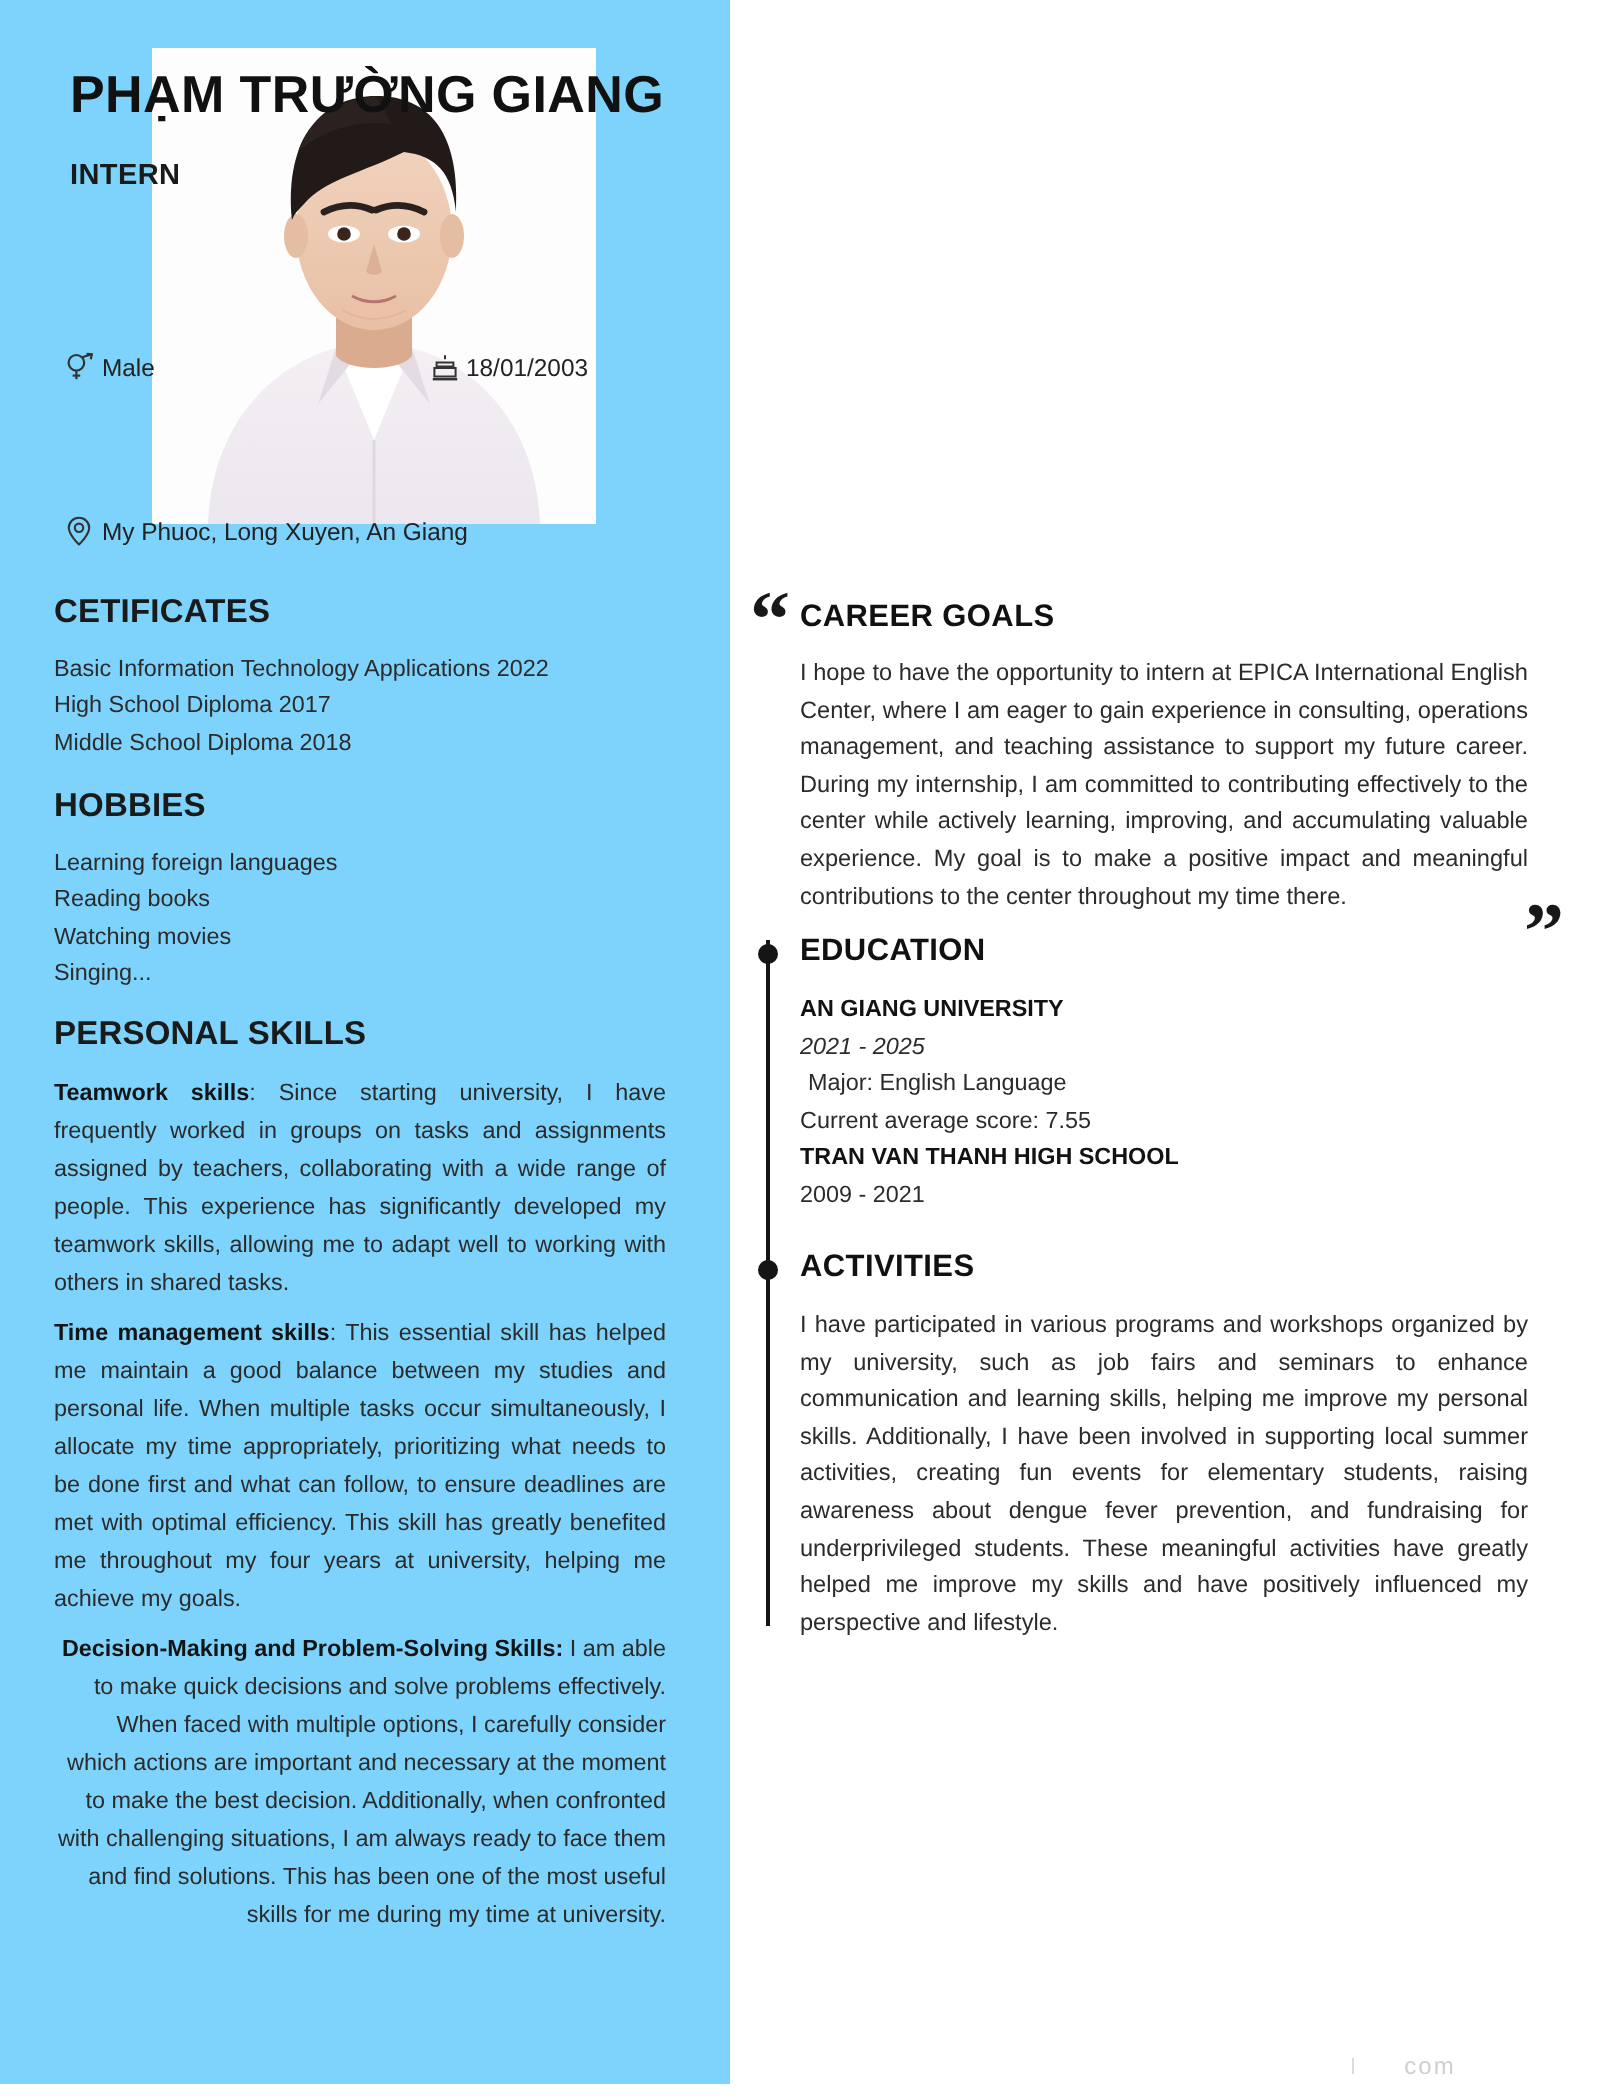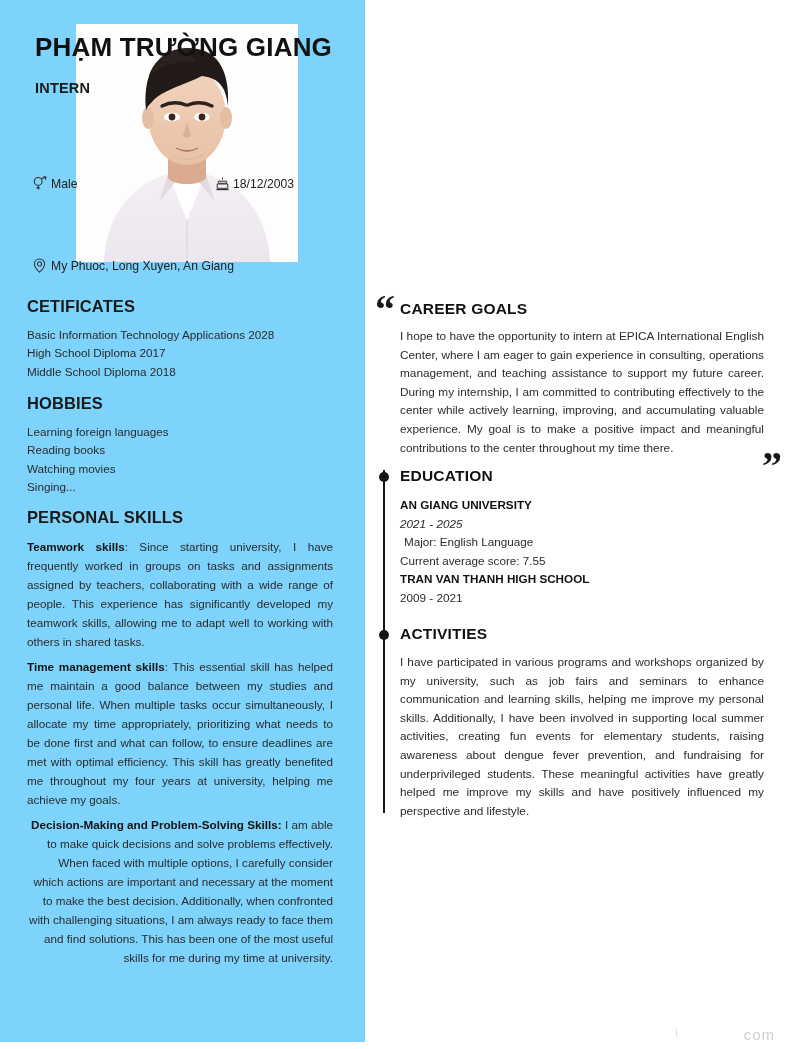--- a/index.html
+++ b/index.html
@@ -241,24 +241,24 @@
     line-height: 18.6px;
     text-align: justify;
   }
 
   
   #watermark {
     position: absolute;
     left: 655px;
     top: 1026px;
     width: 120px;
-    font-size: 15px;
+    font-size: 12px;
     color: #cfcfcf;
     letter-spacing: 1px;
-    text-align: right;
+    text-align: center;
   }
   #watermark-tick {
     position: absolute;
     left: 676px;
     top: 1029px;
     width: 1px;
     height: 8px;
     background: #dcdcdc;
   }
 </style>
@@ -312,21 +312,21 @@
         <path d="M100 124 q11 7 22 0 q-11 4 -22 0 Z" fill="#c98a84"></path>
         <path d="M100 124 q11 6 22 0" stroke="#b8746f" stroke-width="1.3" fill="none"></path>
 
         <path d="M95 131 q16 9 32 0" stroke="#e0b69c" stroke-width="1" fill="none"></path>
       </svg>
     </div>
 
     <div class="side-section" style="top:297px;">
       <div class="side-heading">CETIFICATES</div>
       <ul class="side-list">
-        <li>Basic Information Technology Applications 2028</li>
+        <li>Basic Information Technology Applications 2022</li>
         <li>High School Diploma 2017</li>
         <li>Middle School Diploma 2018</li>
       </ul>
     </div>
 
     <div class="side-section" style="top:394px;">
       <div class="side-heading">HOBBIES</div>
       <ul class="side-list">
         <li>Learning foreign languages</li>
         <li>Reading books</li>
@@ -372,21 +372,21 @@
     </div>
     <div id="info-birthday" class="info-item">
       <span class="ico">
         <svg width="13" height="14" viewBox="0 0 13 14">
           <line x1="6.5" y1="0.6" x2="6.5" y2="2.6" stroke="#333" stroke-width="1"></line>
           <path d="M2.3 4.2 h8.4 v2.1 h-8.4 z" fill="none" stroke="#333" stroke-width="1"></path>
           <path d="M1.2 7.0 h10.6 v4.3 h-10.6 z" fill="none" stroke="#333" stroke-width="1"></path>
           <line x1="0.4" y1="12.6" x2="12.6" y2="12.6" stroke="#333" stroke-width="1.2"></line>
         </svg>
       </span>
-      <span>18/12/2003</span>
+      <span>18/01/2003</span>
     </div>
   </div>
 
   <div id="info-address">
     <span class="ico">
       <svg width="13" height="15" viewBox="0 0 13 15">
         <path d="M6.5 0.9 C3.6 0.9 1.4 3.1 1.4 5.9 C1.4 9.5 6.5 14.2 6.5 14.2 C6.5 14.2 11.6 9.5 11.6 5.9 C11.6 3.1 9.4 0.9 6.5 0.9 Z" fill="none" stroke="#333" stroke-width="1.05"></path>
         <circle cx="6.5" cy="5.9" r="2.1" fill="none" stroke="#333" stroke-width="1.05"></circle>
       </svg>
     </span>

